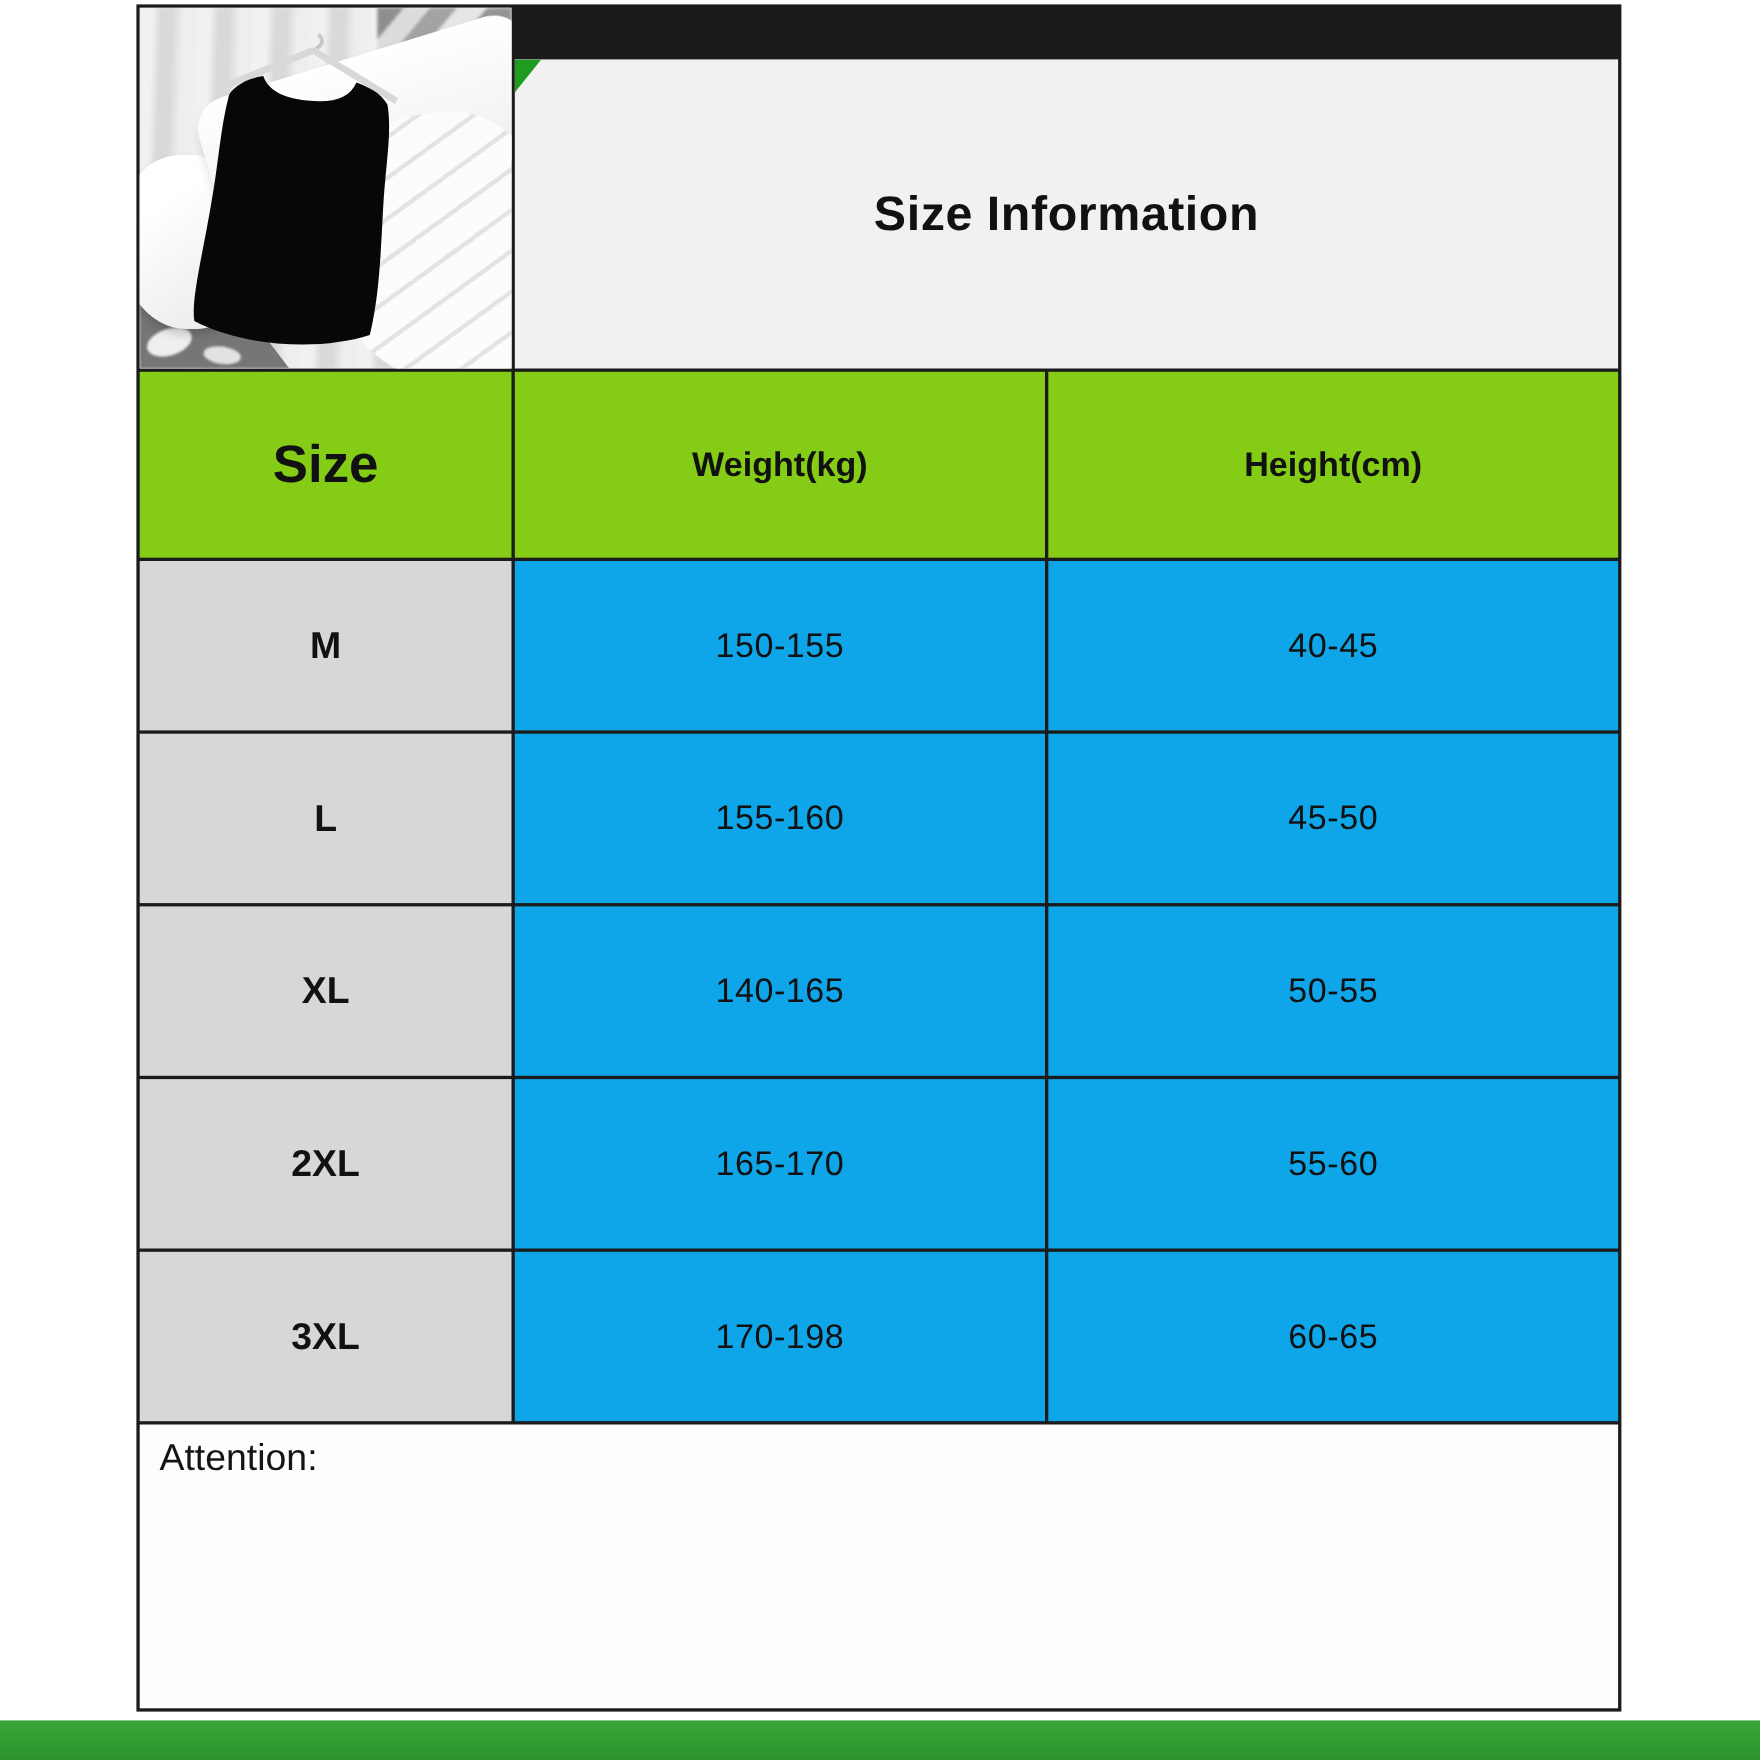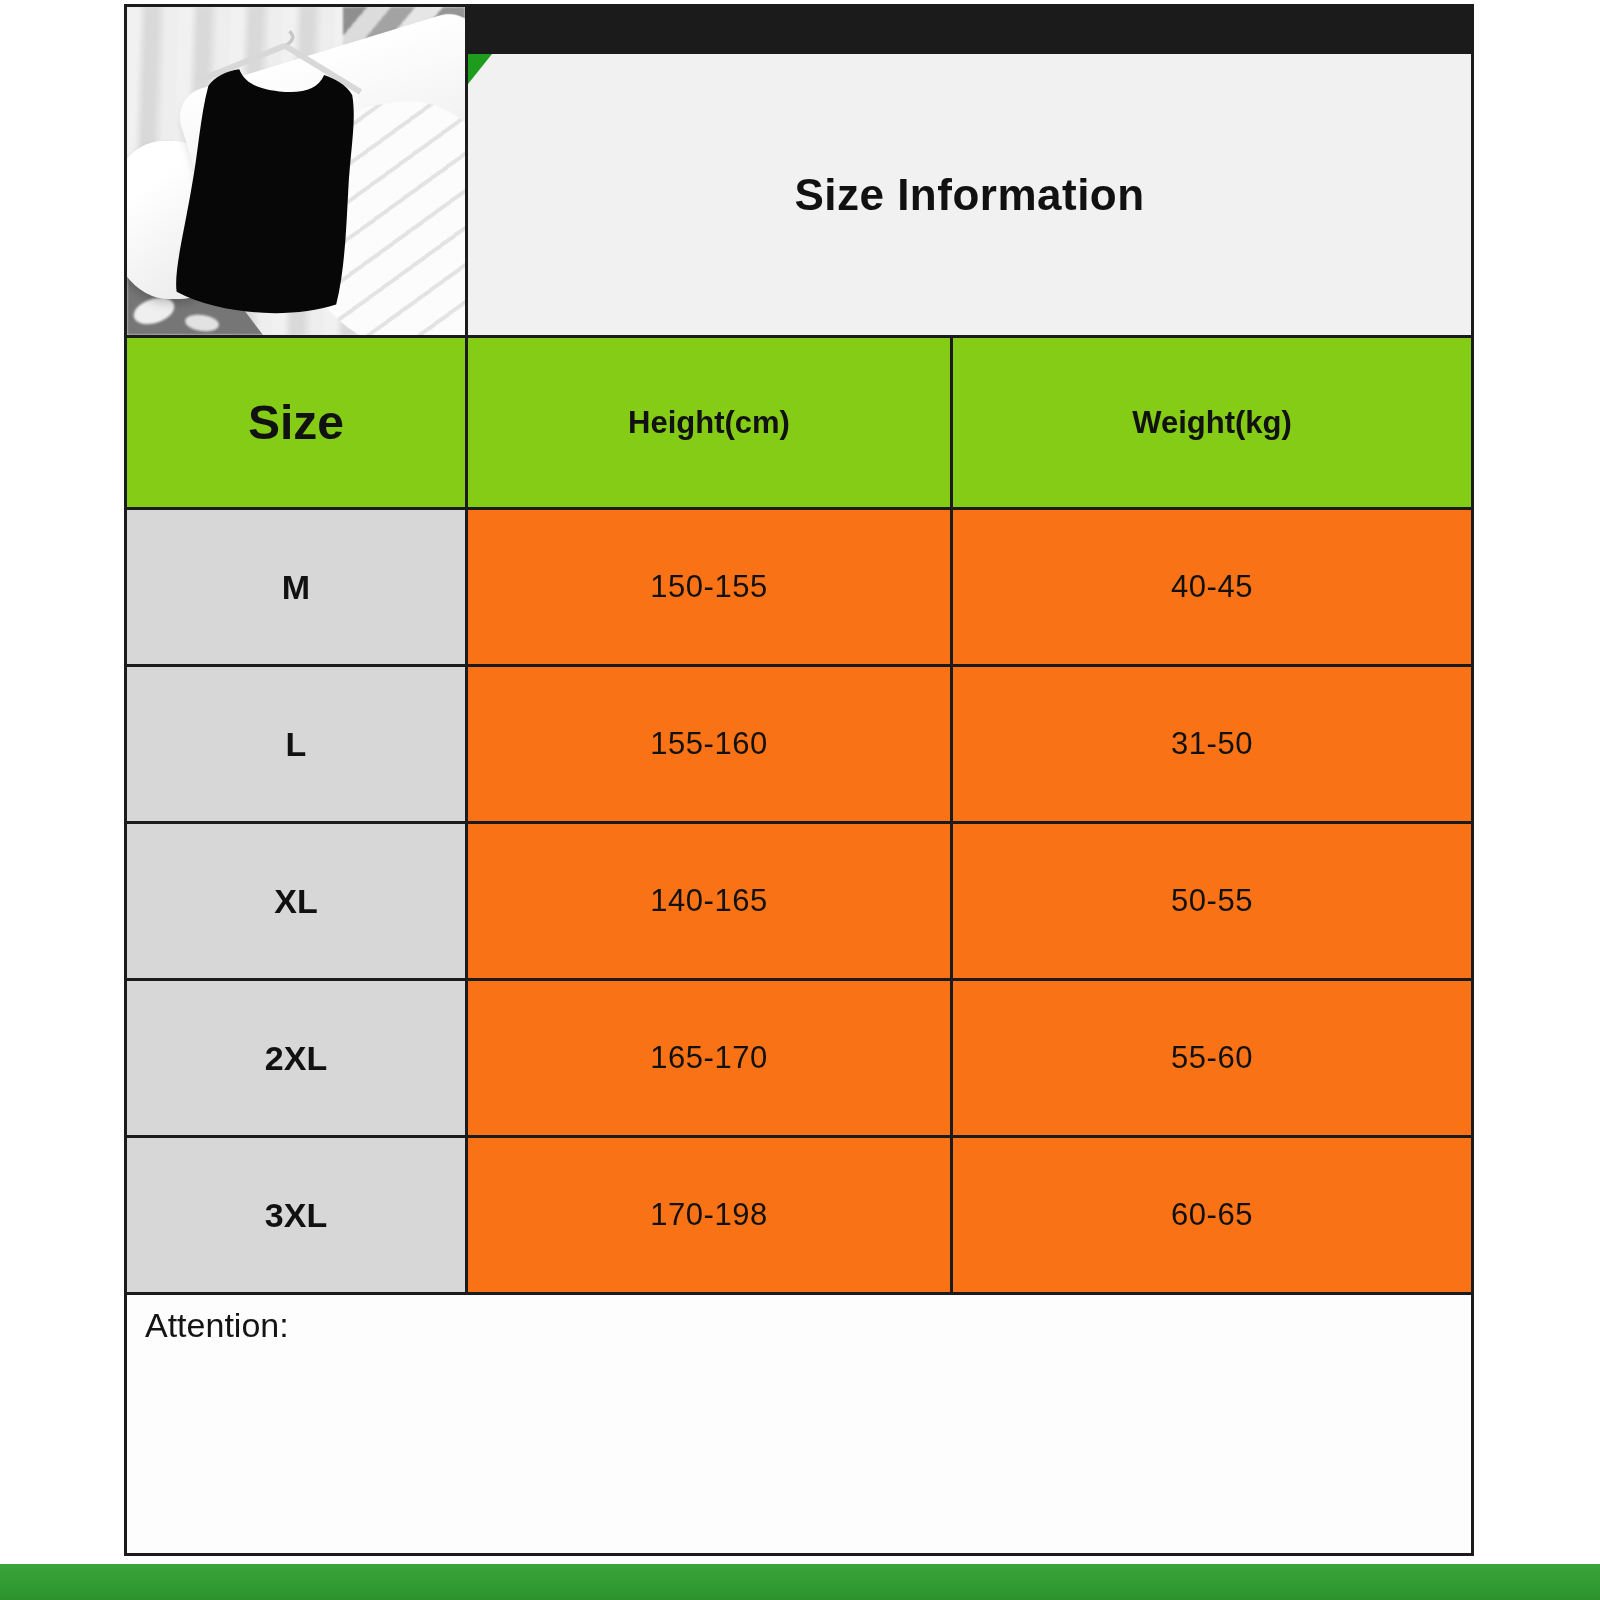--- a/index.html
+++ b/index.html
@@ -25,21 +25,21 @@
     gap: 3px;
   }
   .cell {
     display: flex; align-items: center; justify-content: center;
     overflow: hidden; position: relative;
   }
   .title-cell   { grid-column: 2 / 4; background: #f1f1f1; margin-top: 47px; }
   .header-cell  { background: #84cc16; font-weight: bold; font-size: 31px; }
   .header-size  { font-size: 48px; }
   .sizecol-cell { background: #d7d7d7; font-weight: bold; font-size: 34px; }
-  .data-cell    { background: #f97316; font-size: 31px; letter-spacing: 0.5px; }
+  .data-cell    { background: #0ea5e9; font-size: 31px; letter-spacing: 0.5px; }
 
   .title-text { font-size: 44px; font-weight: bold; letter-spacing: 0.5px; }
 
   
   .corner-tri {
     position: absolute; left: 0; top: 0;
     width: 0; height: 0;
     border-top: 30px solid #1e9c1e;
     border-right: 24px solid transparent;
   }
@@ -156,30 +156,30 @@
           </g>
         </svg>
       </div>
     </div>
     <div class="cell title-cell">
       <div class="corner-tri"></div>
       <span class="title-text">Size Information</span>
     </div>
 
     <div class="cell header-cell header-size">Size</div>
+    <div class="cell header-cell">Weight(kg)</div>
     <div class="cell header-cell">Height(cm)</div>
-    <div class="cell header-cell">Weight(kg)</div>
 
     <div class="cell sizecol-cell">M</div>
     <div class="cell data-cell">150-155</div>
     <div class="cell data-cell">40-45</div>
 
     <div class="cell sizecol-cell">L</div>
     <div class="cell data-cell">155-160</div>
-    <div class="cell data-cell">31-50</div>
+    <div class="cell data-cell">45-50</div>
 
     <div class="cell sizecol-cell">XL</div>
     <div class="cell data-cell">140-165</div>
     <div class="cell data-cell">50-55</div>
 
     <div class="cell sizecol-cell">2XL</div>
     <div class="cell data-cell">165-170</div>
     <div class="cell data-cell">55-60</div>
 
     <div class="cell sizecol-cell">3XL</div>

